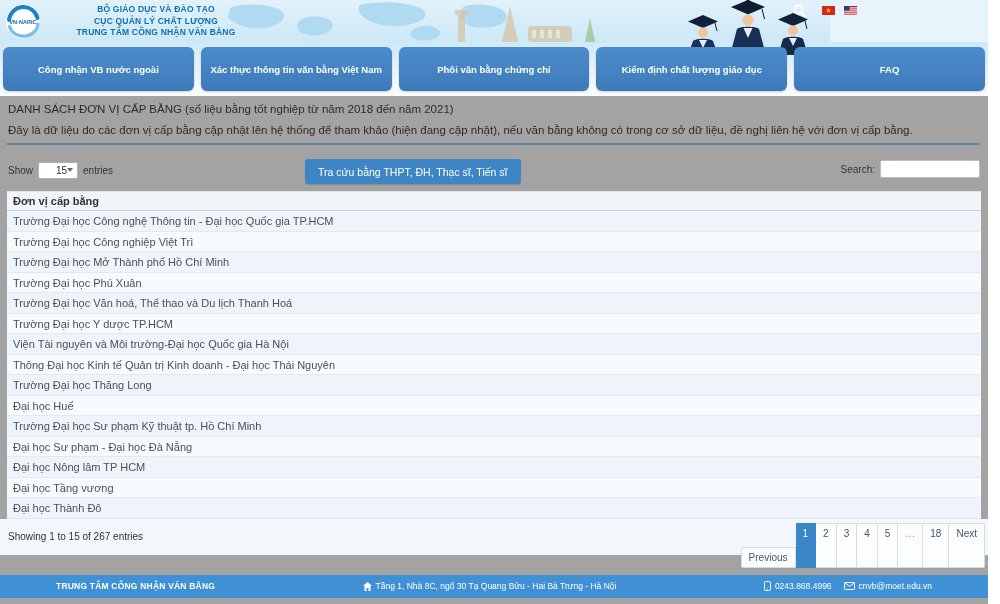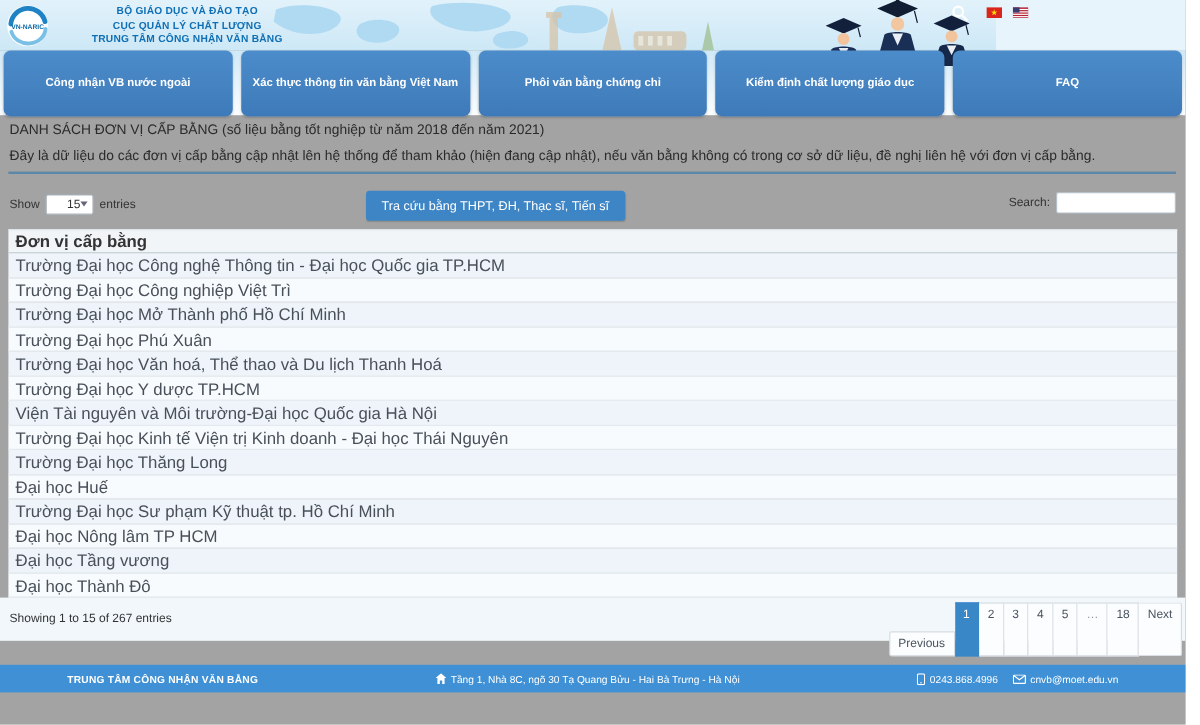--- a/index.html
+++ b/index.html
@@ -16,21 +16,21 @@
   .org { position:absolute; left:66px; top:4px; width:180px; text-align:center; color:#0f6fb4; font-weight:bold; font-size:8.5px; line-height:11.5px; letter-spacing:.2px; }
   .banner-search { position:absolute; left:793px; top:4px; }
   .flag { position:absolute; top:6px; }
   .flag-vn { left:822px; }
   .flag-en { left:844px; }
   .grads { position:absolute; left:658px; top:0; z-index:5; }
 
   
   .nav { position:relative; height:54px; display:flex; align-items:center; gap:7px; padding:0 3px;
          background:linear-gradient(180deg,#cfe9f7 0%,#e8f4fb 55%,#fbfdfe 100%); }
-  .tab { position:relative; z-index:10; flex:1; height:55px; border-radius:6px; border:none;
+  .tab { position:relative; z-index:10; flex:1; height:44px; border-radius:6px; border:none;
          background:linear-gradient(180deg,#4c8cca 0%,#3e7ab9 100%);
          color:#fff; font-weight:bold; font-size:9.5px; font-family:"Liberation Sans",sans-serif;
          display:flex; align-items:center; justify-content:center; cursor:pointer;
          box-shadow:0 1px 2px rgba(0,0,0,.18); }
 
   
   .heading { margin:6px 8px 0 8px; color:#2b2b2b; font-size:11.5px; line-height:15px; }
   .heading-rule { margin:5px 8px 0 7px; border-bottom:2px solid #5d87a8; }
 
   
@@ -39,21 +39,21 @@
   .pgselect { width:40px; height:17px; border:1px solid #aab4bc; border-radius:2px; background:#fff;
               display:flex; align-items:center; justify-content:flex-end; padding:0 4px; cursor:pointer; }
   .pgselect .caret { width:0; height:0; border-left:3.5px solid transparent; border-right:3.5px solid transparent; border-top:4px solid #667; }
   .lookup-btn { position:absolute; left:297px; top:-2px; height:25px; padding:12px 13px; border:none; border-radius:3px;
                 background:#3d85c4; color:#fff; font-size:10.5px; font-family:"Liberation Sans",sans-serif;
                 display:flex; align-items:center; cursor:pointer; box-shadow:0 1px 1px rgba(0,0,0,.15); }
   .search-group { position:absolute; right:0; top:-1px; display:flex; align-items:center; gap:5px; }
   .search-group input { width:100px; height:18px; border:1px solid #b6c0c8; border-radius:2px; padding:0 4px; font-size:10px; }
 
   
-  .tbl { margin:4px 7px 0 7px; font-size:14px; }
+  .tbl { margin:4px 7px 0 7px; font-size:11px; }
   .thead { height:20px; line-height:19px; font-weight:bold; color:#333; background:#f1f5f8;
            border-top:1px solid #dfe6eb; border-bottom:1px solid #c9d3da; padding-left:6px; }
   .trow { height:20.5px; line-height:20px; color:#48505a; padding-left:6px; border-bottom:1px solid #e3e9ee; cursor:pointer; }
   .trow:nth-child(odd) { background:#eef4f9; }
   .trow:nth-child(even) { background:#f8fbfd; }
 
   
   .tfoot-band { position:relative; height:36px; background:#f1f7fb; }
   .info { position:absolute; left:8px; top:12px; font-size:10px; color:#333; }
   .pager { position:absolute; right:3px; top:4px; display:flex; }
@@ -195,24 +195,25 @@
   <div class="tbl">
     <div class="thead">Đơn vị cấp bằng</div>
     <div>
       <div class="trow">Trường Đại học Công nghệ Thông tin - Đại học Quốc gia TP.HCM</div>
       <div class="trow">Trường Đại học Công nghiệp Việt Trì</div>
       <div class="trow">Trường Đại học Mở Thành phố Hồ Chí Minh</div>
       <div class="trow">Trường Đại học Phú Xuân</div>
       <div class="trow">Trường Đại học Văn hoá, Thể thao và Du lịch Thanh Hoá</div>
       <div class="trow">Trường Đại học Y dược TP.HCM</div>
       <div class="trow">Viện Tài nguyên và Môi trường-Đại học Quốc gia Hà Nội</div>
-      <div class="trow">Trường Đại học Kinh tế Viện trị Kinh doanh - Đại học Thái Nguyên</div>
+      <div class="trow">Thông Đại học Kinh tế Quản trị Kinh doanh - Đại học Thái Nguyên</div>
       <div class="trow">Trường Đại học Thăng Long</div>
       <div class="trow">Đại học Huế</div>
       <div class="trow">Trường Đại học Sư phạm Kỹ thuật tp. Hồ Chí Minh</div>
+      <div class="trow">Đại học Sư phạm - Đại học Đà Nẵng</div>
       <div class="trow">Đại học Nông lâm TP HCM</div>
       <div class="trow">Đại học Tầng vương</div>
       <div class="trow">Đại học Thành Đô</div>
     </div>
   </div>
 
   <div class="tfoot-band">
     <div class="info">Showing 1 to 15 of 267 entries</div>
     <div class="pager">
       <span class="page-btn">Previous</span>

